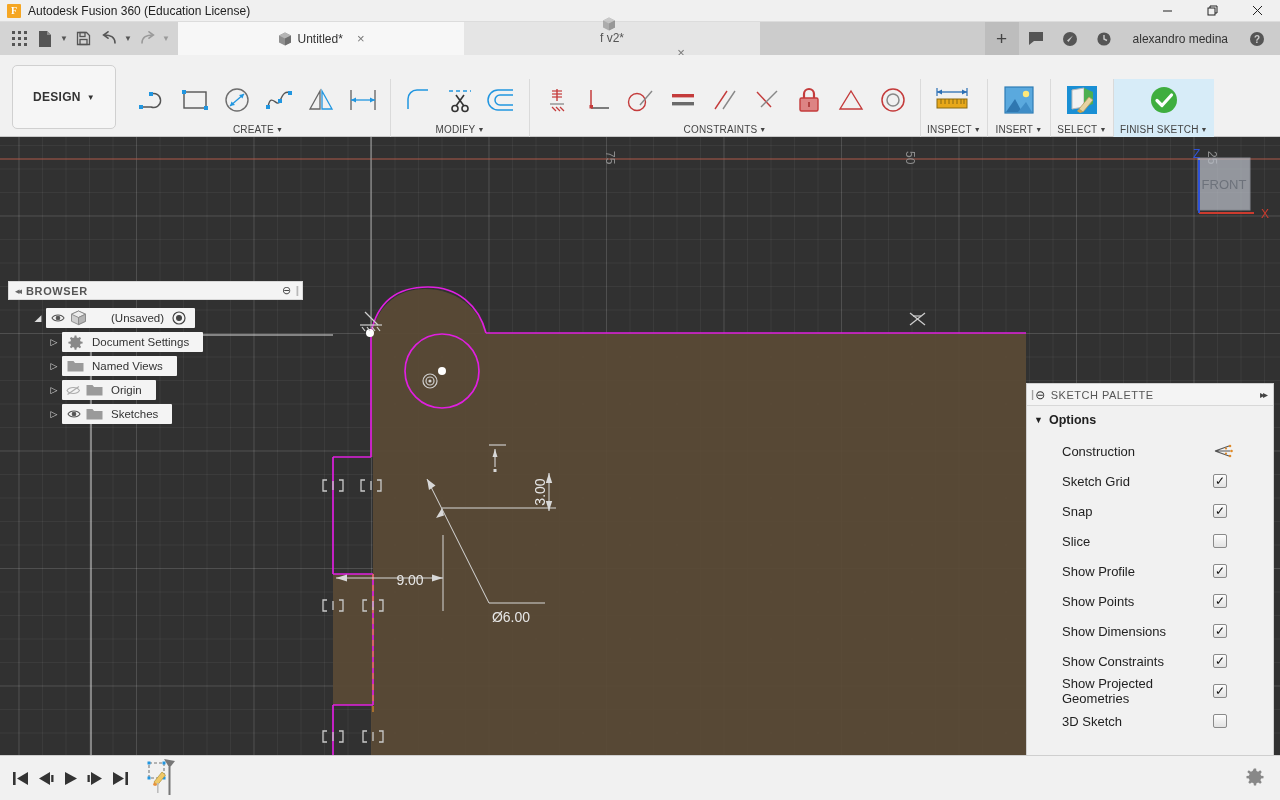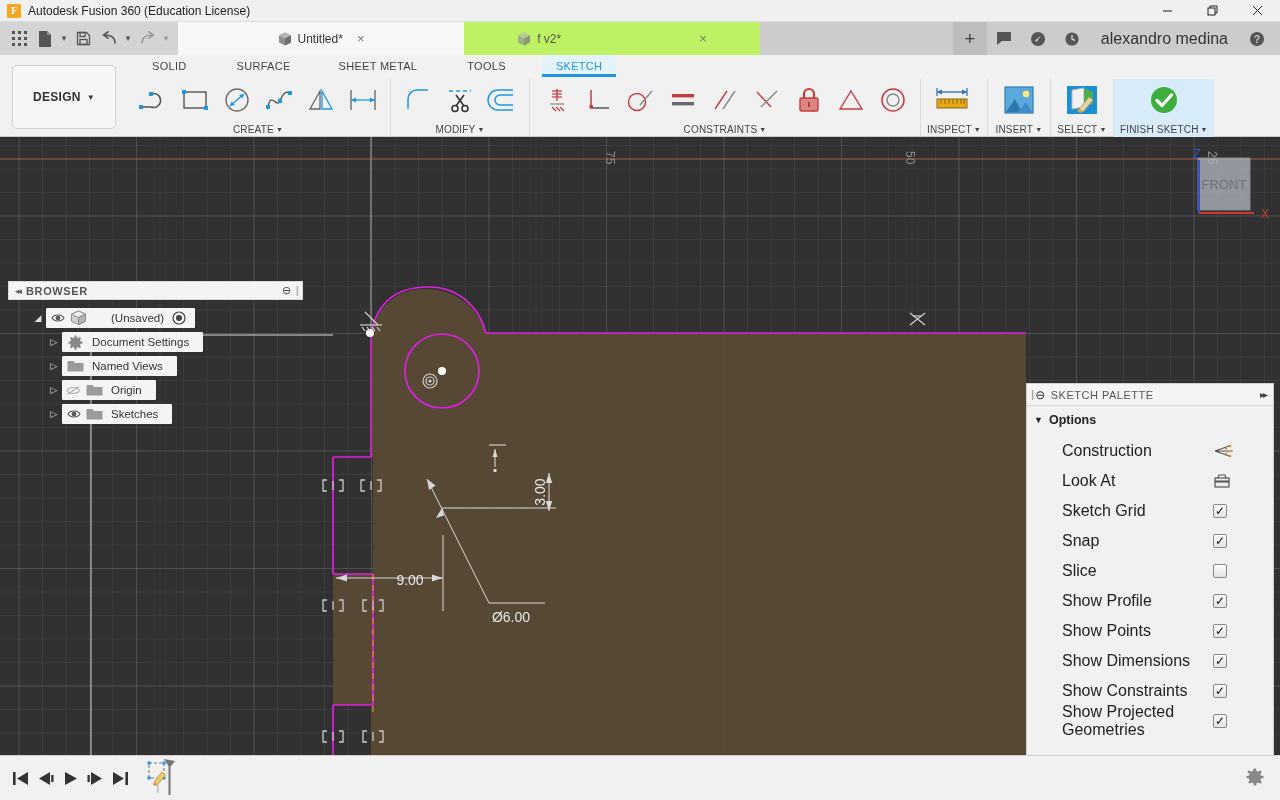--- a/index.html
+++ b/index.html
@@ -45,31 +45,31 @@
     color: #555;
   }
   .qat-caret { width: 12px; height: 28px; display:flex; align-items:center; justify-content:center;
     color: #555; font-size: 8px; }
 
   .doctab {
     height: 33px; display: flex; align-items: center; justify-content: center;
     font-size: 12px; color: #333; position: relative; padding: 0 10px;
   }
   .doctab.active { background: #f7f7f7; }
-  .doctab.inactive { background: #bef264; color: #555; }
+  .doctab.inactive { background: #e5e5e5; color: #555; flex-direction: column; }
   .doctab .cube { margin-right: 6px; display: flex; }
   .doctab .tabx { margin-left: 14px; color: #777; font-size: 13px; }
 
   .qat-right { margin-left: auto; display: flex; align-items: center; height: 33px; padding-right: 6px;}
   .qat-plus {
     width: 34px; height: 33px; display:flex; align-items:center; justify-content:center;
     background: #bdbdbd; color:#444; font-size: 19px; line-height: 1;
   }
   .qat-icon { width: 34px; height: 33px; display:flex; align-items:center; justify-content:center; color:#555;}
-  .qat-user { font-size: 16px; color: #333; padding: 0 12px; white-space: nowrap; }
+  .qat-user { font-size: 12px; color: #333; padding: 0 12px; white-space: nowrap; }
 
   
   .ribbon {
     position: absolute; top: 55px; left: 0; width: 1280px; height: 82px;
     background: #f1f1f1; border-bottom: 1px solid #c8c8c8;
   }
   .design-btn {
     position: absolute; left: 12px; top: 10px; width: 104px; height: 64px;
     border: 1px solid #d0d0d0; border-radius: 5px; background: #f6f6f6;
     display:flex; align-items:center; justify-content:center;
@@ -152,21 +152,21 @@
   .pal-head .pgrip2 { color:#999; font-size: 10px; padding: 0 3px 0 4px; letter-spacing:-2px;}
   .pal-head .pminus2 { color:#333; font-size: 12px; padding-right: 5px; }
   .pal-head .pexp { margin-left: auto; padding-right: 7px; color:#444; font-size: 10px; letter-spacing:-2px;}
   .pal-section {
     display: flex; align-items: center; height: 28px; padding-left: 7px;
     font-size: 12.5px; font-weight: bold; color: #222;
   }
   .pal-section .scaret { font-size: 9px; margin-right: 6px; }
   .pal-body { flex: 1; padding-top: 2px; }
   .pal-row { display: flex; align-items: center; height: 30px; padding: 0 0 0 35px; }
-  .pal-row .plabel { font-size: 16px; color: #222; flex: 1; }
+  .pal-row .plabel { font-size: 13px; color: #222; flex: 1; }
   .pal-row .pctrl { width: 60px; display: flex; align-items: center; justify-content: flex-start;}
   .chk {
     width: 14px; height: 14px; border: 1px solid #8a8a8a; border-radius: 2px;
     background: linear-gradient(#fdfdfd,#e2e2e2);
     display: flex; align-items: center; justify-content: center;
     font-size: 12px; color: #111; line-height: 1;
   }
 
   
   .timeline {
@@ -308,27 +308,20 @@
       </div>
     </div>
   </div>
 
   <div class="ribbon">
     <div class="design-btn">
       <span>DESIGN</span>
       <span class="dcaret">▼</span>
     </div>
 
-    <div class="ws-tabs">
-      <div class="ws-tab" style="margin-left:12px">SOLID</div>
-      <div class="ws-tab" style="margin-left:22px">SURFACE</div>
-      <div class="ws-tab" style="margin-left:20px">SHEET METAL</div>
-      <div class="ws-tab" style="margin-left:22px">TOOLS</div>
-      <div class="ws-tab active" style="margin-left:22px">SKETCH</div>
-    </div>
 
     <div class="ribbon-groups">
 
       <div class="rgroup">
         <div class="ricons">
           <div class="rbtn">
             <svg width="32" height="26" viewBox="0 0 32 26">
               <path d="M4 20 H14 A7 7 0 1 0 14 7" fill="none" stroke="#555" stroke-width="1.4"></path>
               <rect x="2" y="18" width="4" height="4" fill="#2196e0"></rect>
               <rect x="12" y="5" width="4" height="4" fill="#2196e0"></rect>
@@ -813,30 +806,20 @@
               <path d="M2 8 L16 3 M2 8 L16 13 M2 8 L17 8" stroke="#555" stroke-width="1.2" fill="none"></path>
               <circle cx="17" cy="3" r="1.3" fill="#e08a28"></circle>
                 <circle cx="17" cy="13" r="1.3" fill="#e08a28"></circle>
               <circle cx="18.5" cy="8" r="1.3" fill="#e08a28"></circle>
                 <circle cx="13" cy="5.5" r="1.1" fill="#e08a28"></circle>
               <circle cx="13" cy="10.5" r="1.1" fill="#e08a28"></circle>
             </svg>
           </span>
         </div>
 
-        <div class="pal-row">
-          <span class="plabel">Look At</span>
-          <span class="pctrl">
-            <svg width="18" height="16" viewBox="0 0 18 16">
-              <rect x="2" y="5" width="14" height="9" fill="#ededed" stroke="#555" stroke-width="1.2"></rect>
-              <rect x="2" y="7.5" width="14" height="2" fill="#555"></rect>
-              <path d="M5 5 L6 2 L12 2 L13 5" fill="none" stroke="#555" stroke-width="1.2"></path>
-            </svg>
-          </span>
-        </div>
 
         <div class="pal-row">
           <span class="plabel">Sketch Grid</span>
           <span class="pctrl">
               <span class="chk">✓</span>
             </span>
         </div>
 
         <div class="pal-row">
           <span class="plabel">Snap</span>
@@ -880,20 +863,26 @@
             </span>
         </div>
 
         <div class="pal-row">
           <span class="plabel">Show Projected Geometries</span>
           <span class="pctrl">
               <span class="chk">✓</span>
             </span>
         </div>
 
+        <div class="pal-row">
+          <span class="plabel">3D Sketch</span>
+          <span class="pctrl">
+              <span class="chk"></span>
+            </span>
+        </div>
 
       </div>
 
     </div>
 
   </div>
 
   <div class="timeline">
     <div class="tl-btn" style="margin-left:8px">
       <svg width="17" height="15" viewBox="0 0 17 15" fill="#333">

